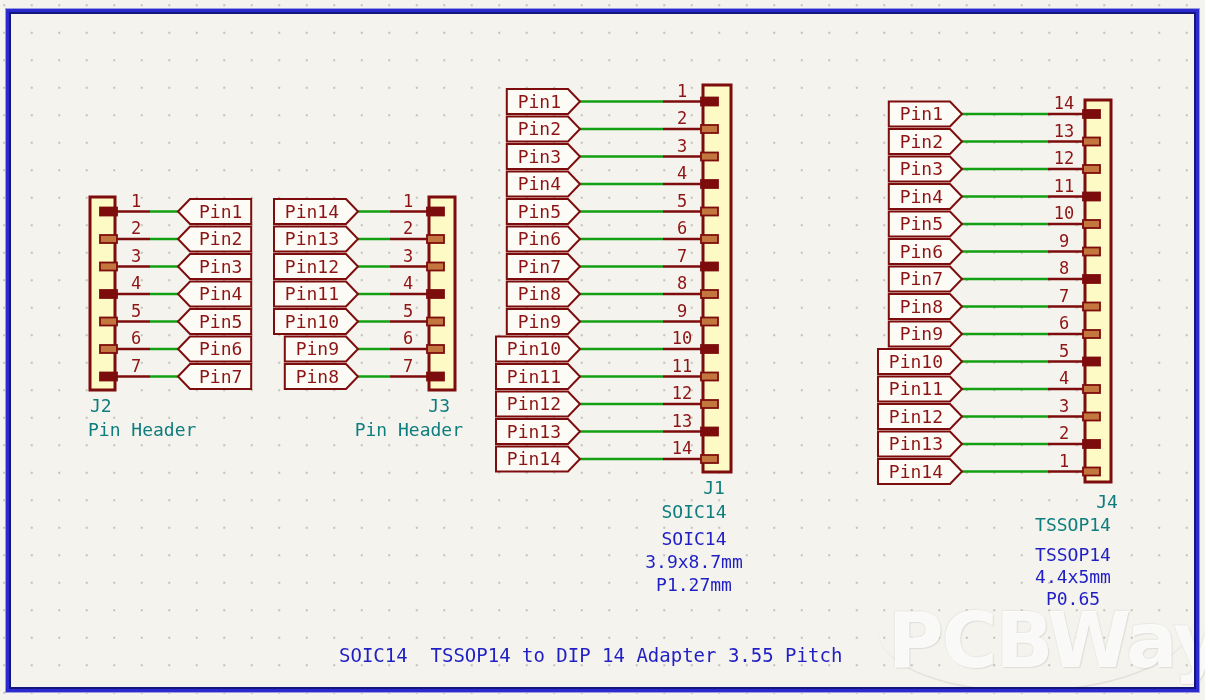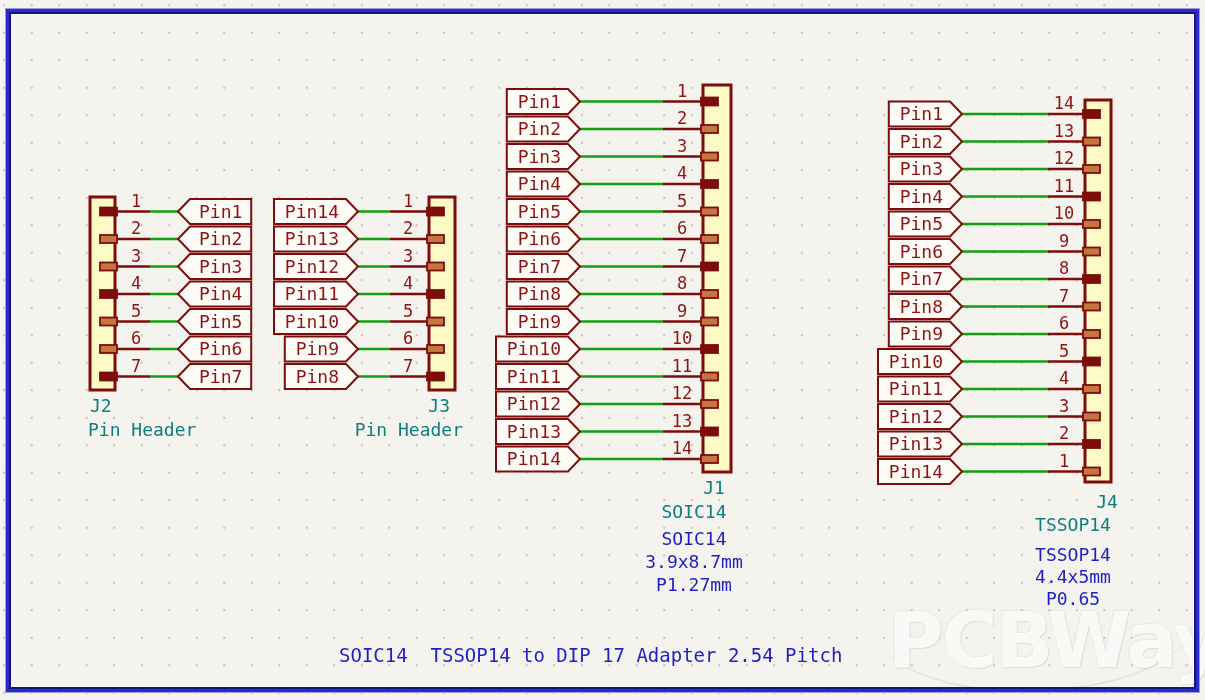--- a/index.html
+++ b/index.html
@@ -313,15 +313,15 @@
     <text x="1107" y="508" fill="#0e7d7d" font-size="18" text-anchor="middle" font-family="&quot;DejaVu Sans Mono&quot;, monospace">J4</text>
     <text x="1073" y="531" fill="#0e7d7d" font-size="18" text-anchor="middle" font-family="&quot;DejaVu Sans Mono&quot;, monospace">TSSOP14</text>
     <text x="1073" y="561" fill="#1f1fc4" font-size="18" text-anchor="middle" font-family="&quot;DejaVu Sans Mono&quot;, monospace">TSSOP14</text>
     <text x="1073" y="583" fill="#1f1fc4" font-size="18" text-anchor="middle" font-family="&quot;DejaVu Sans Mono&quot;, monospace">4.4x5mm</text>
     <text x="1073" y="605" fill="#1f1fc4" font-size="18" text-anchor="middle" font-family="&quot;DejaVu Sans Mono&quot;, monospace">P0.65</text>
   </svg>
 
 <div class="watermark-swoosh"></div>
 <div class="watermark">PCBWay</div>
 
-<div class="title-note">SOIC14  TSSOP14 to DIP 17 Adapter 2.54 Pitch</div>
+<div class="title-note">SOIC14  TSSOP14 to DIP 14 Adapter 3.55 Pitch</div>
 
 <div class="frame"></div>
 
 </body></html>

